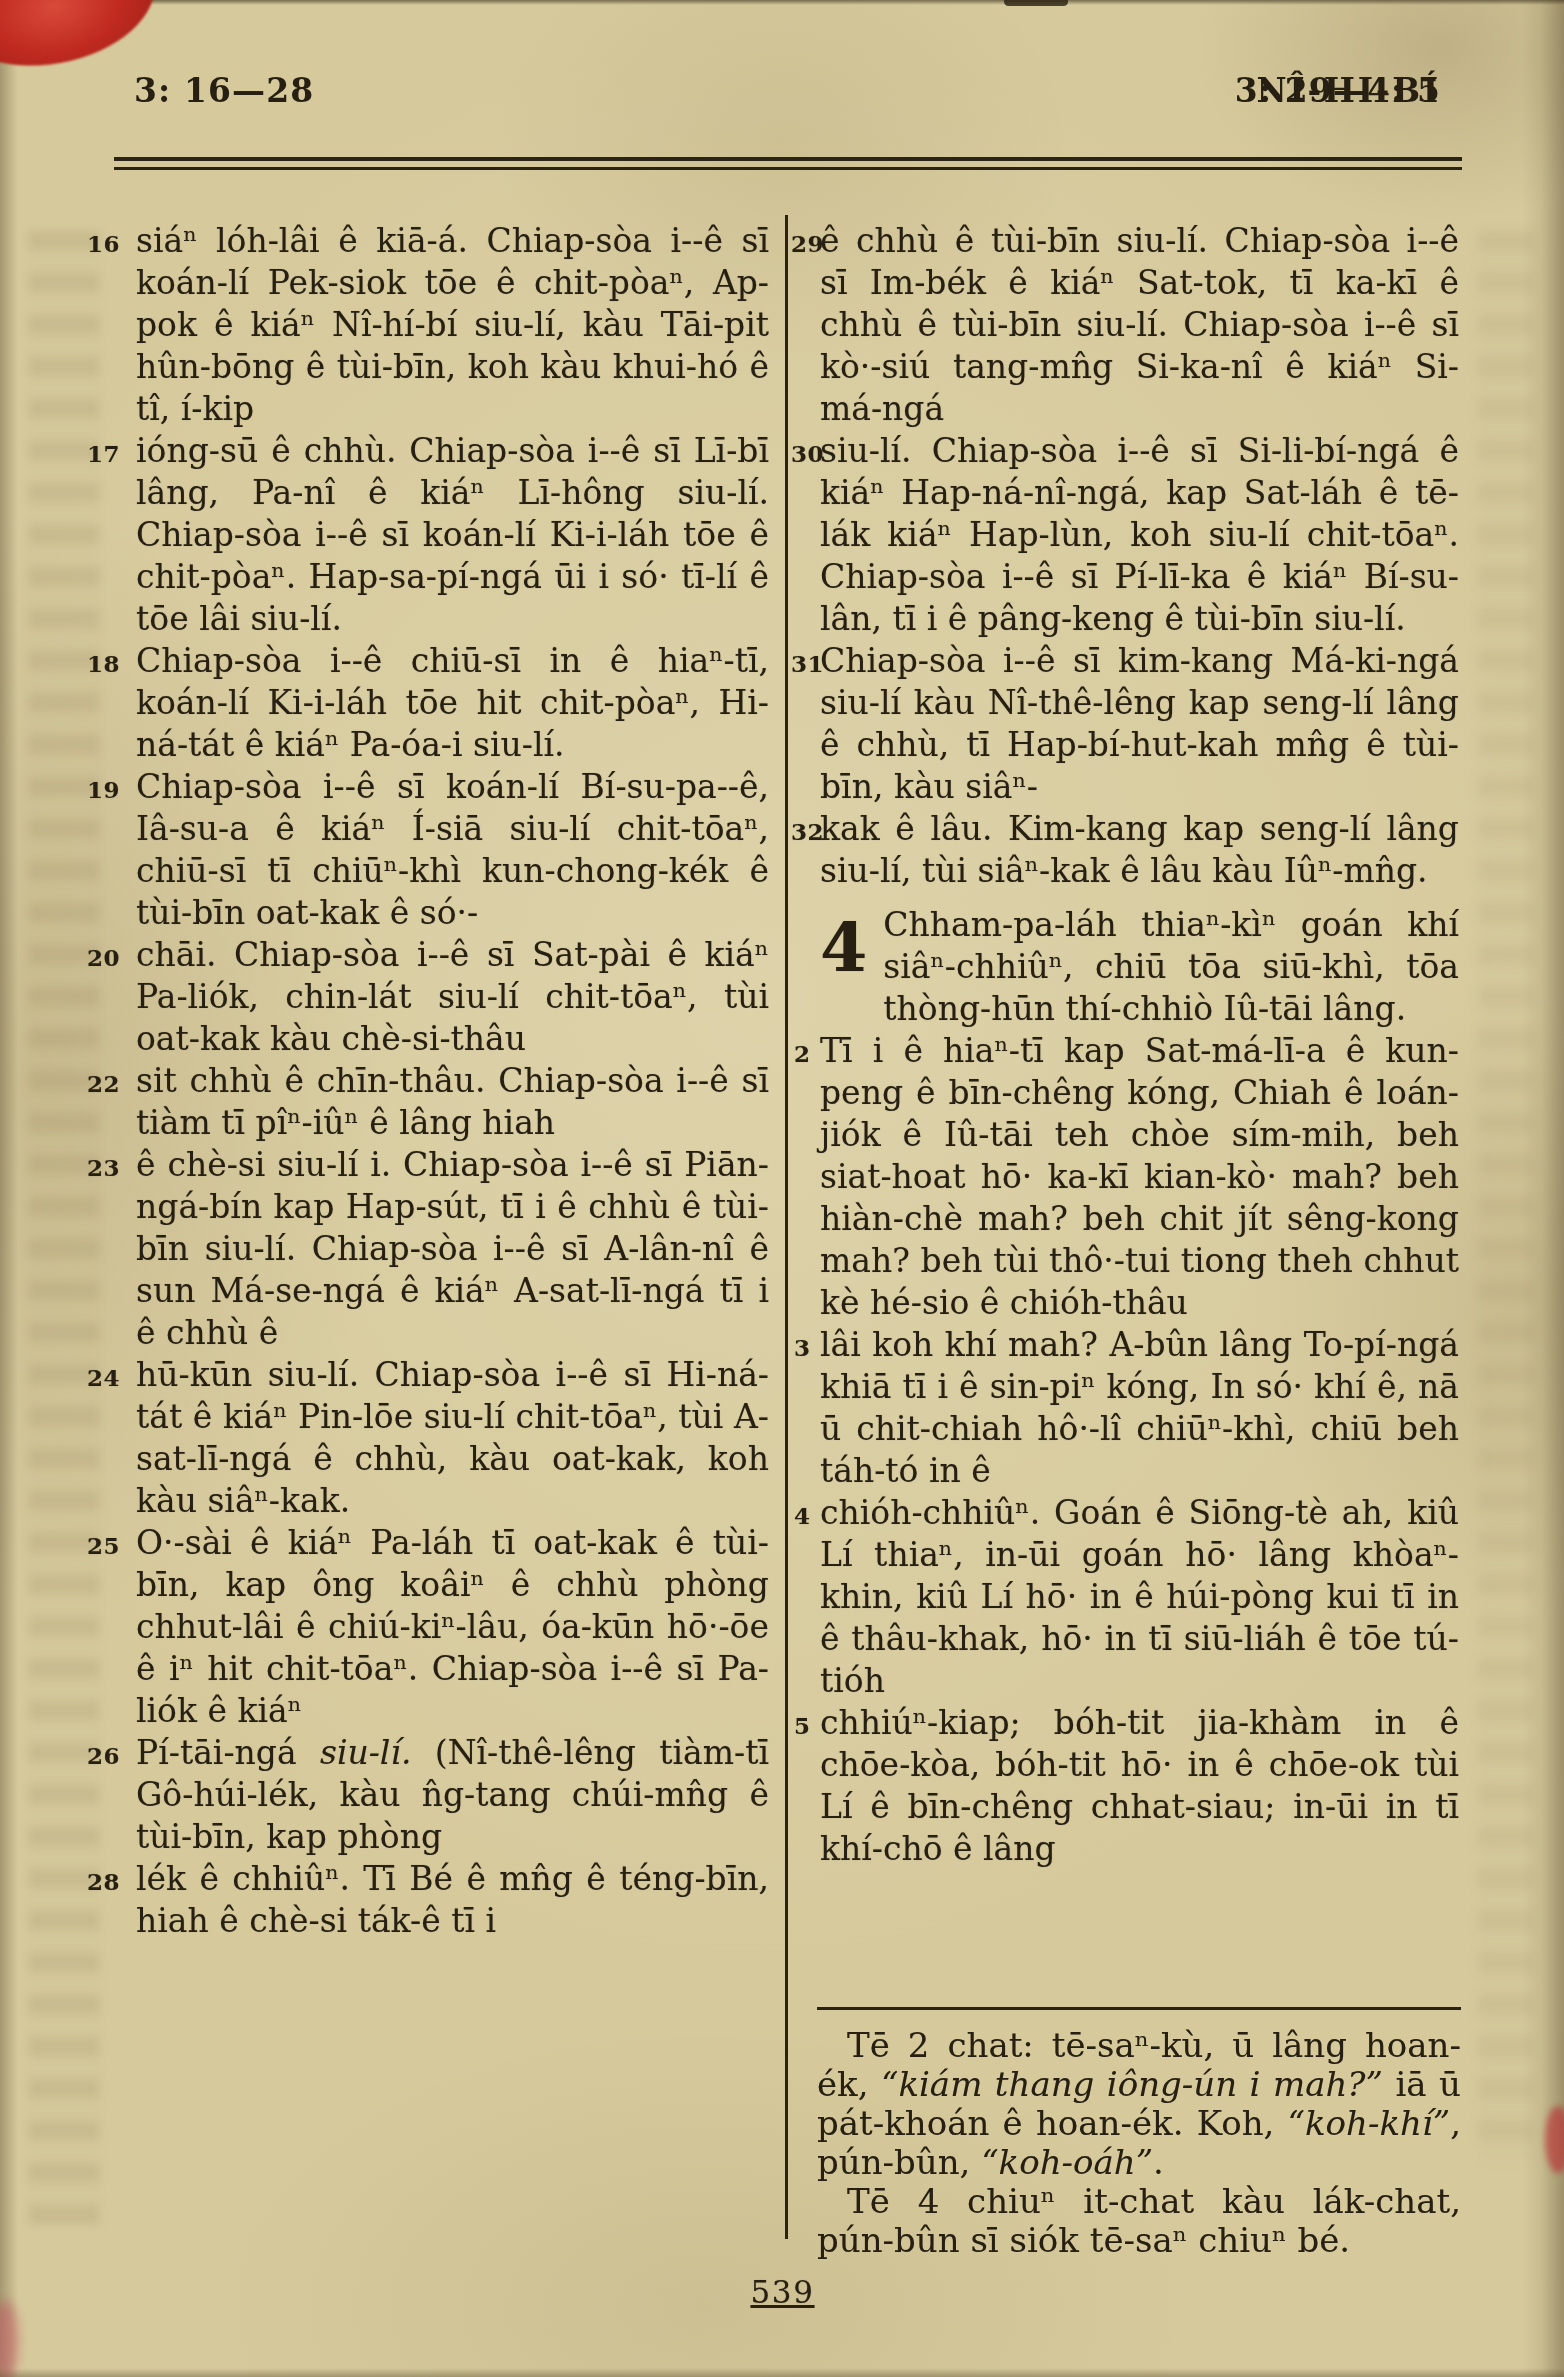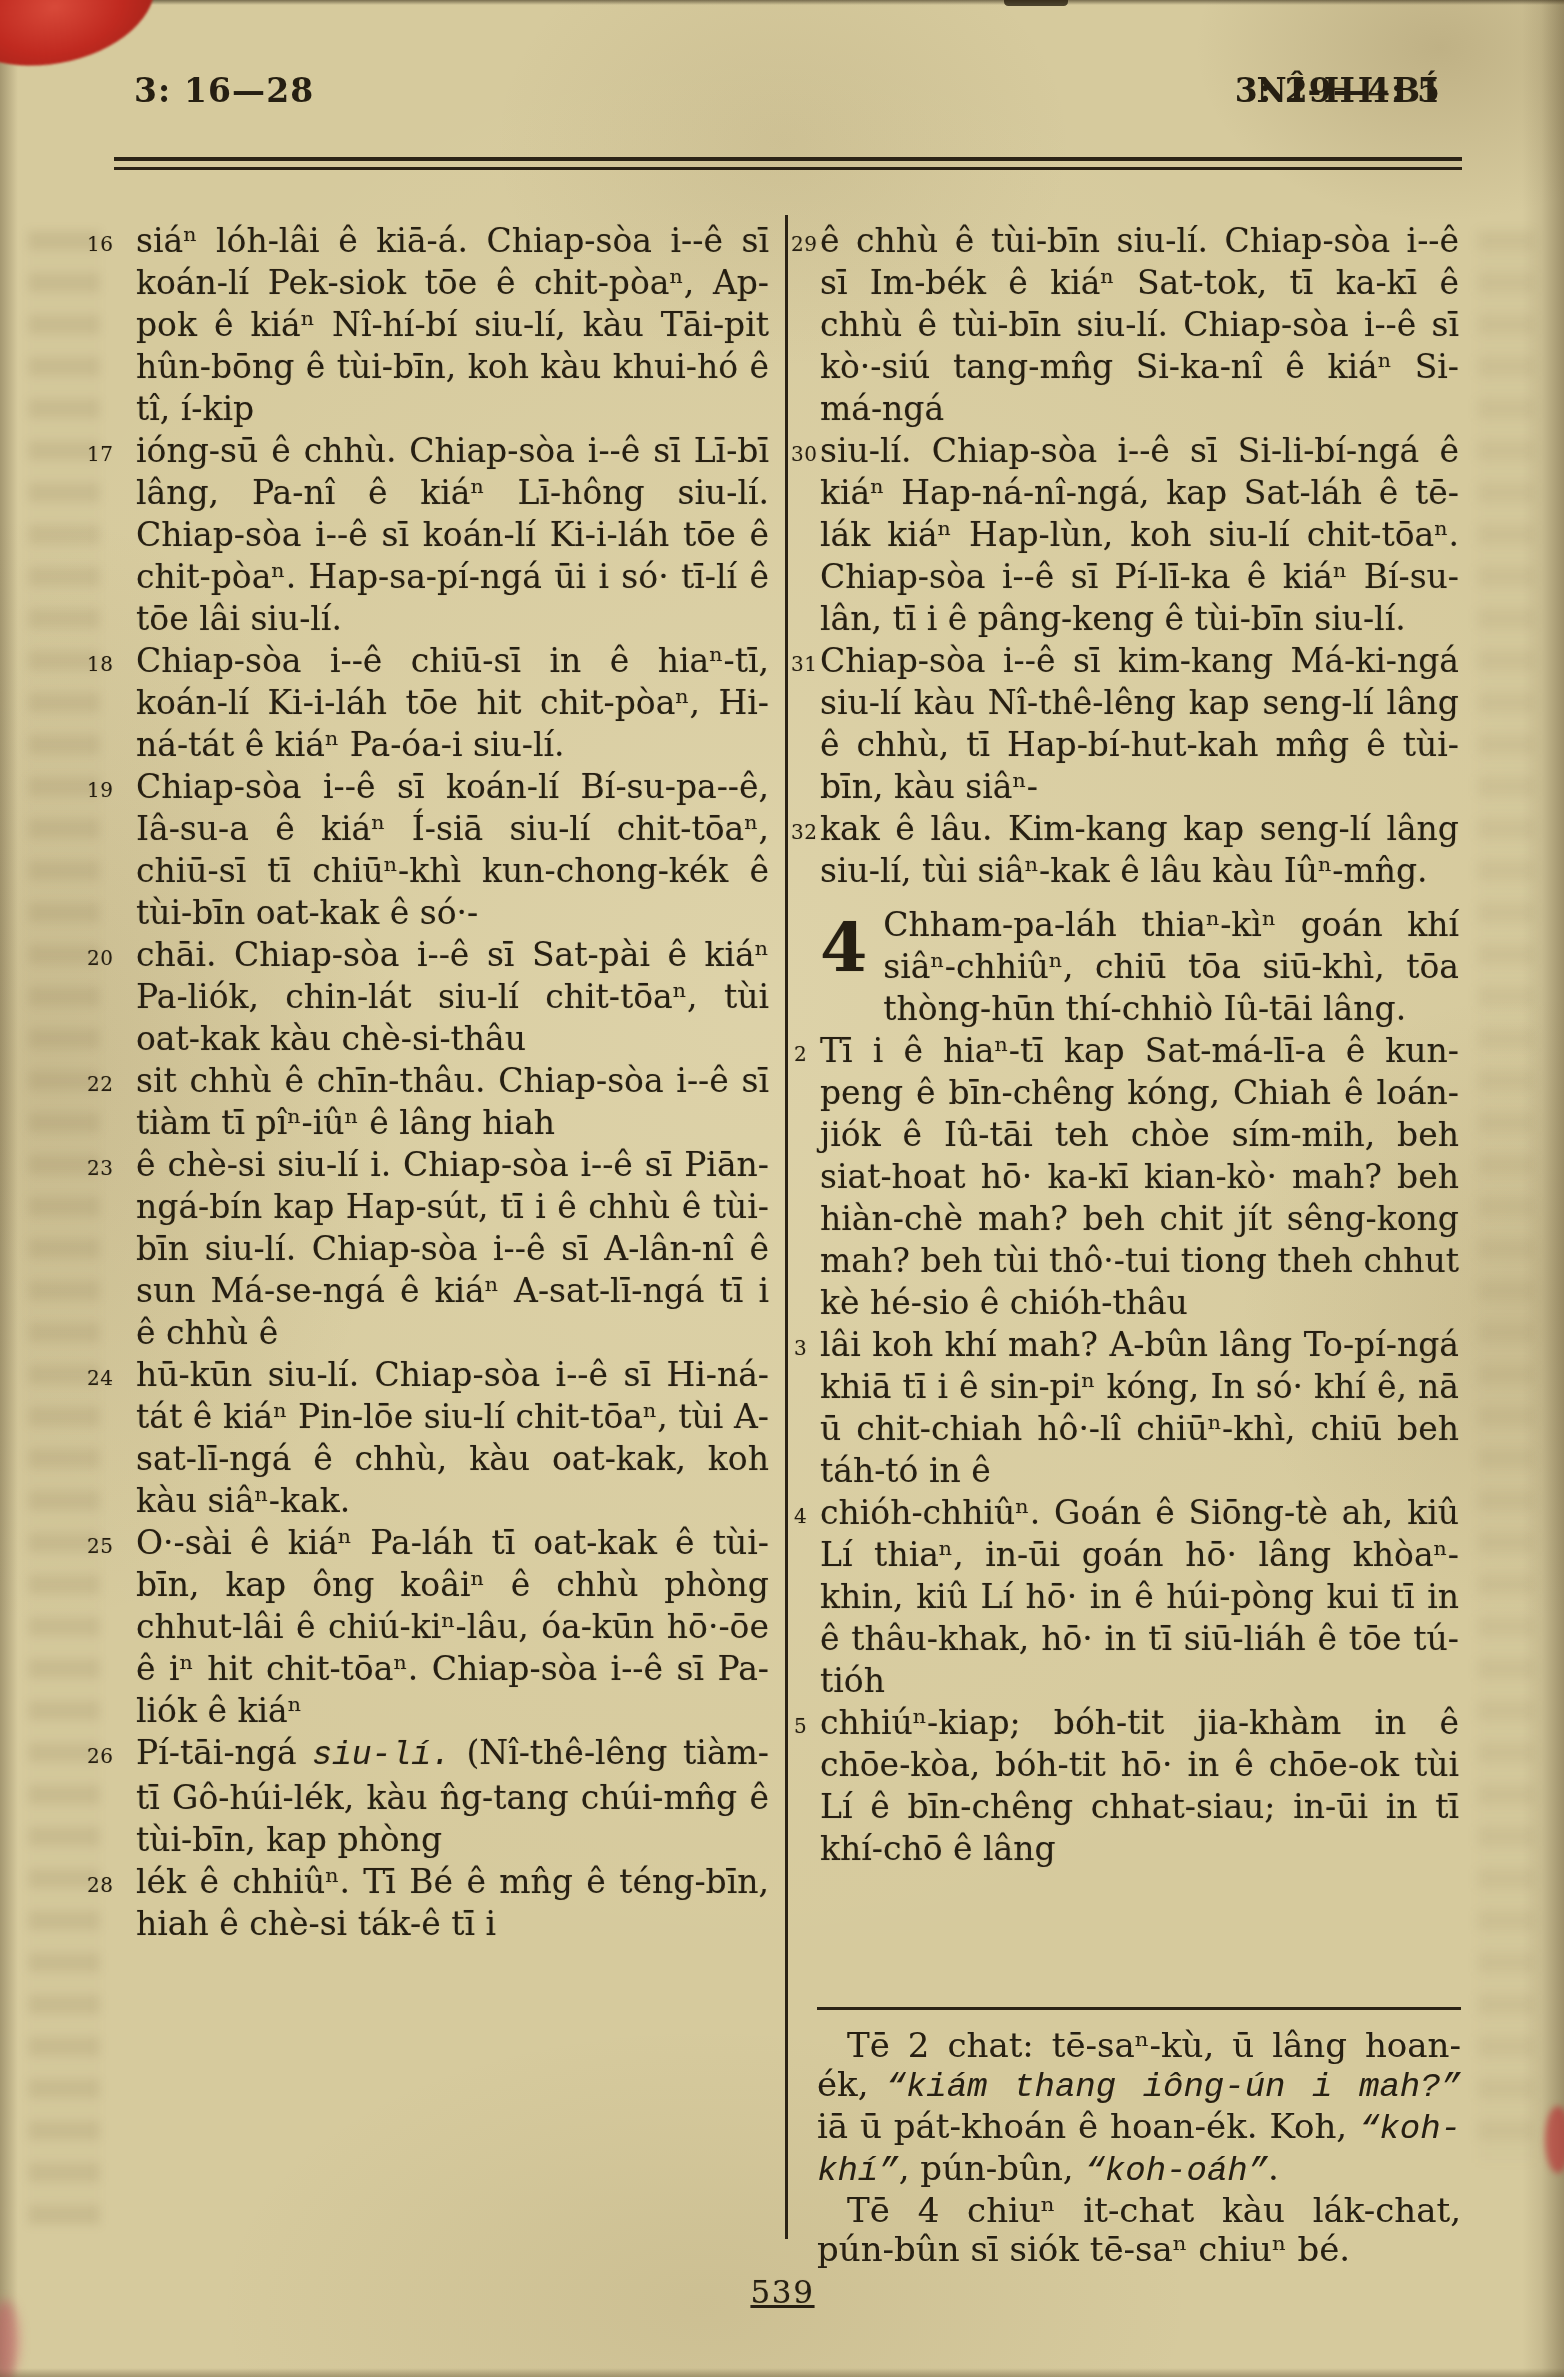--- a/index.html
+++ b/index.html
@@ -52,22 +52,22 @@
 
   .column { position:absolute; top:220px; }
   .col-left  { left:136px;  width:633px; }
   .col-right { left:820px; width:639px; }
 
   .verse { position:relative; margin:0; text-align:justify; font-size:33px; line-height:42px;
     text-shadow:0 0 1.1px rgba(45,35,15,.30); }
   .col-left  .vnum { position:absolute; left:-49px; top:3.2px; }
   .col-right .vnum { position:absolute; left:-29px; top:3.2px; }
   .col-right .chv .vnum { left:-26px; }
-  .vnum { font-size:20px; font-weight:normal; letter-spacing:0.5px; }
-  .it { font-style:italic;font-family:Liberation Mono, monospace; }
+  .vnum { font-size:23px; font-weight:bold; letter-spacing:0.5px; }
+  .it { font-style:italic; }
 
   .chapter-start { margin-top:11.8px; }
   .chapnum { float:left; font-weight:bold; font-size:68px; line-height:81px; margin:3.2px 16px 0 0;
     text-shadow:0 0 1.1px rgba(45,35,15,.35); }
 
   .footnotes { position:absolute; left:817px; top:2007px; width:644px; }
   .footnote-rule { border-top:3.8px solid #2b2316; margin-bottom:16px; }
   .footnote { margin:0; text-align:justify; text-indent:30px; font-size:34px; line-height:39px;
     text-shadow:0 0 0.5px rgba(45,35,15,.30); }
 

